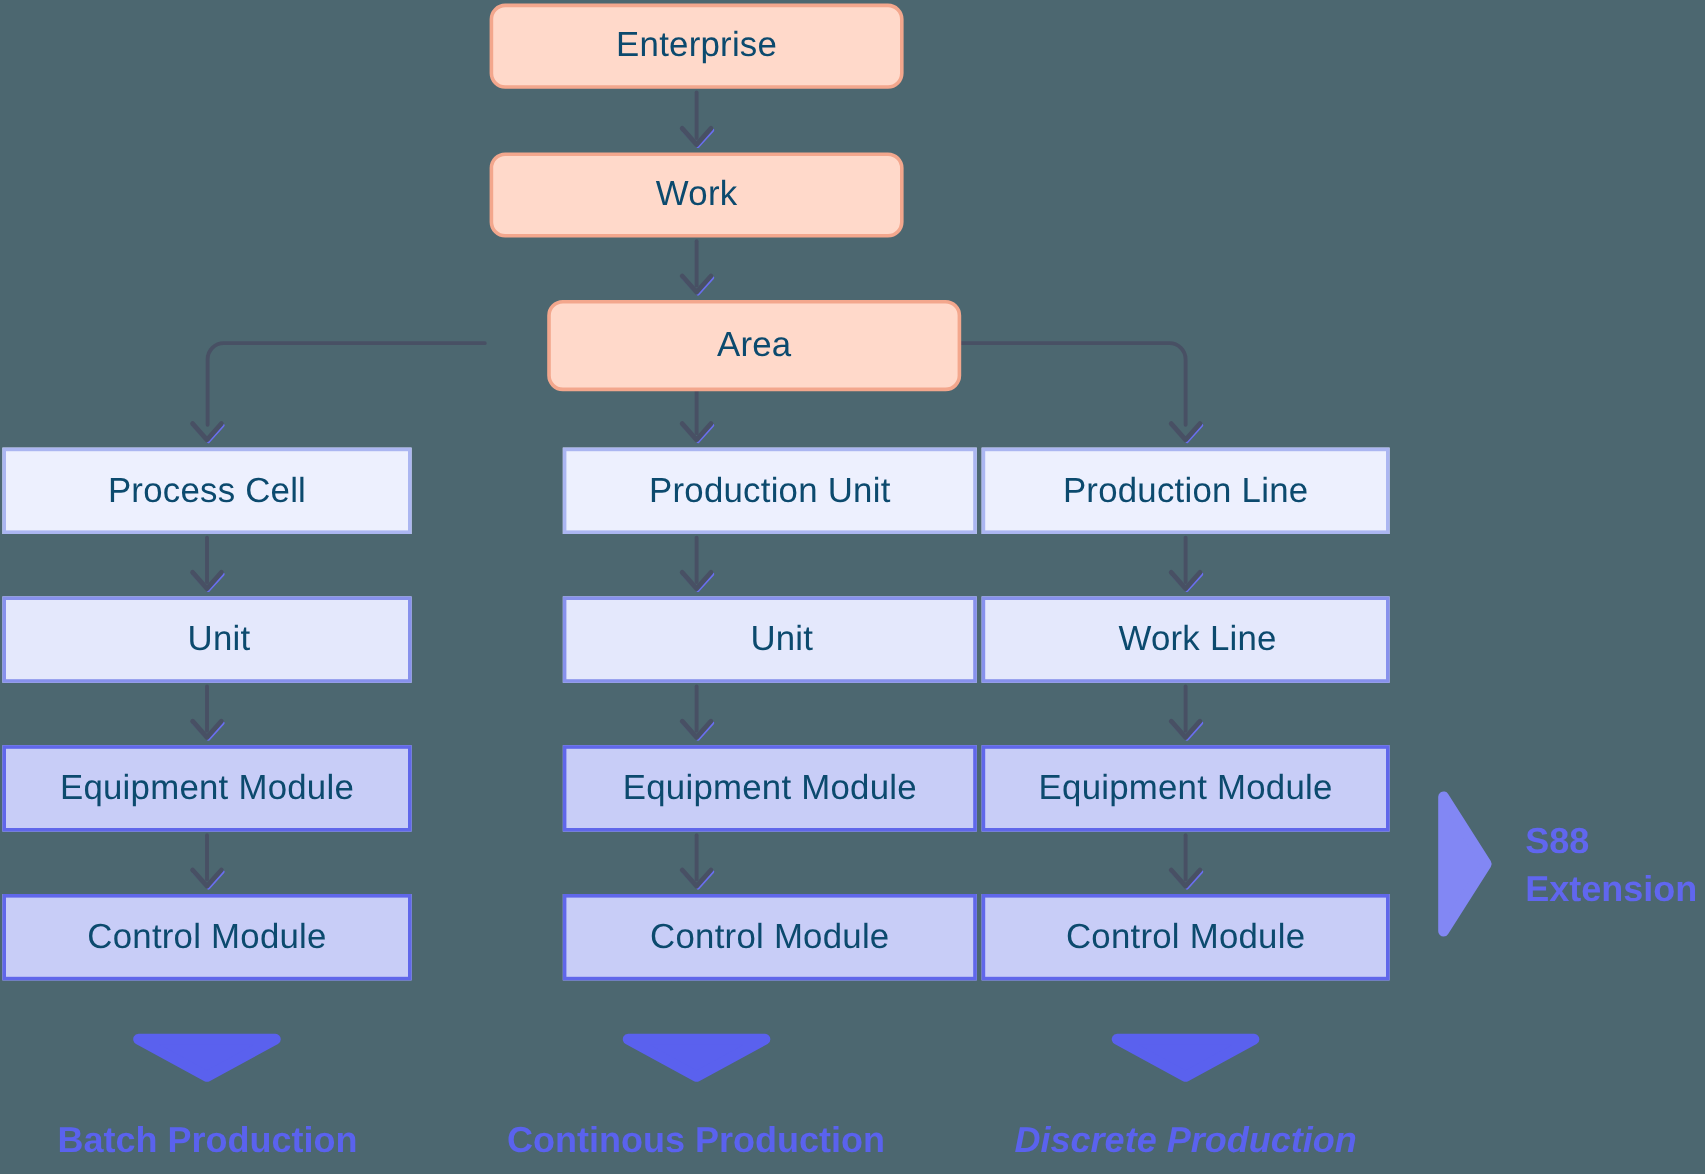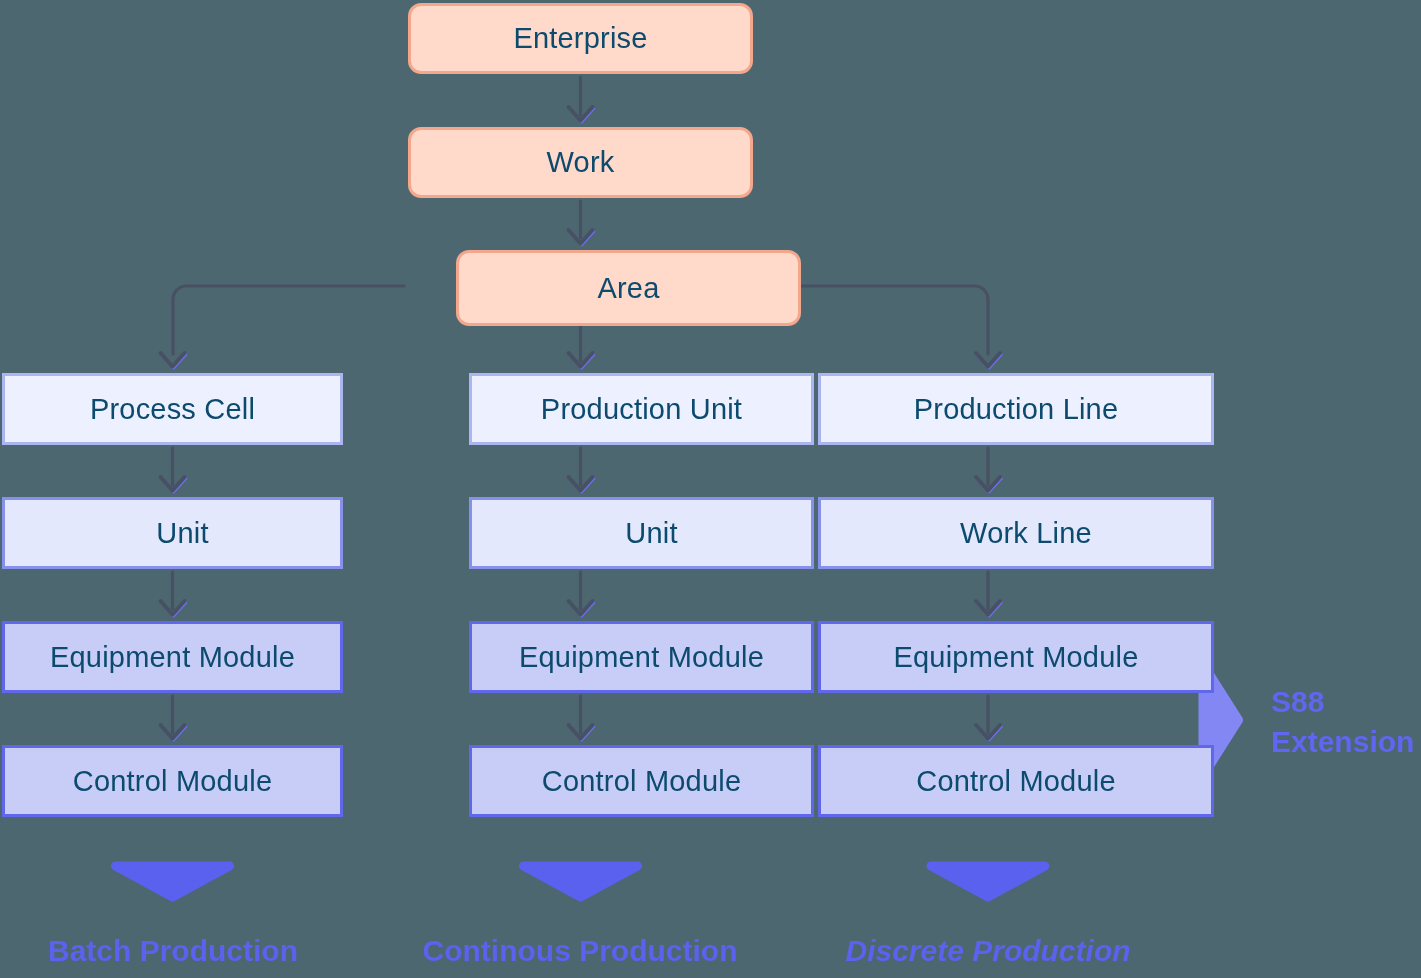--- a/index.html
+++ b/index.html
@@ -17,21 +17,21 @@
   .peach{
     background:#FFD9CA;border:3px solid #F3A78D;border-radius:13px;
     left:408px;width:345px;height:71px;
   }
   .b-enterprise{top:3px;}
   .b-site{top:127px;}
   .b-area{top:250px;height:76px;margin-left:48px;}
   
   .c0{left:2px;width:341px;}
   .c1{left:425px;width:345px;margin-left:44px;}
-  .c2{left:818px;width:396px;}
+  .c2{left:818px;width:340px;}
   .r0{top:373px;}
   .r1{top:497px;}
   .r2{top:621px;}
   .r3{top:745px;}
   .tier{height:72px;border-radius:0;}
   .t1{background:#EDF0FE;border:3px solid #ABB6F1;}
   .t2{background:#E4E8FC;border:3px solid #8791EC;padding-left:20px;}
   .t3{background:#C8CDF7;border:3px solid #6067EA;}
   
   .footer{

